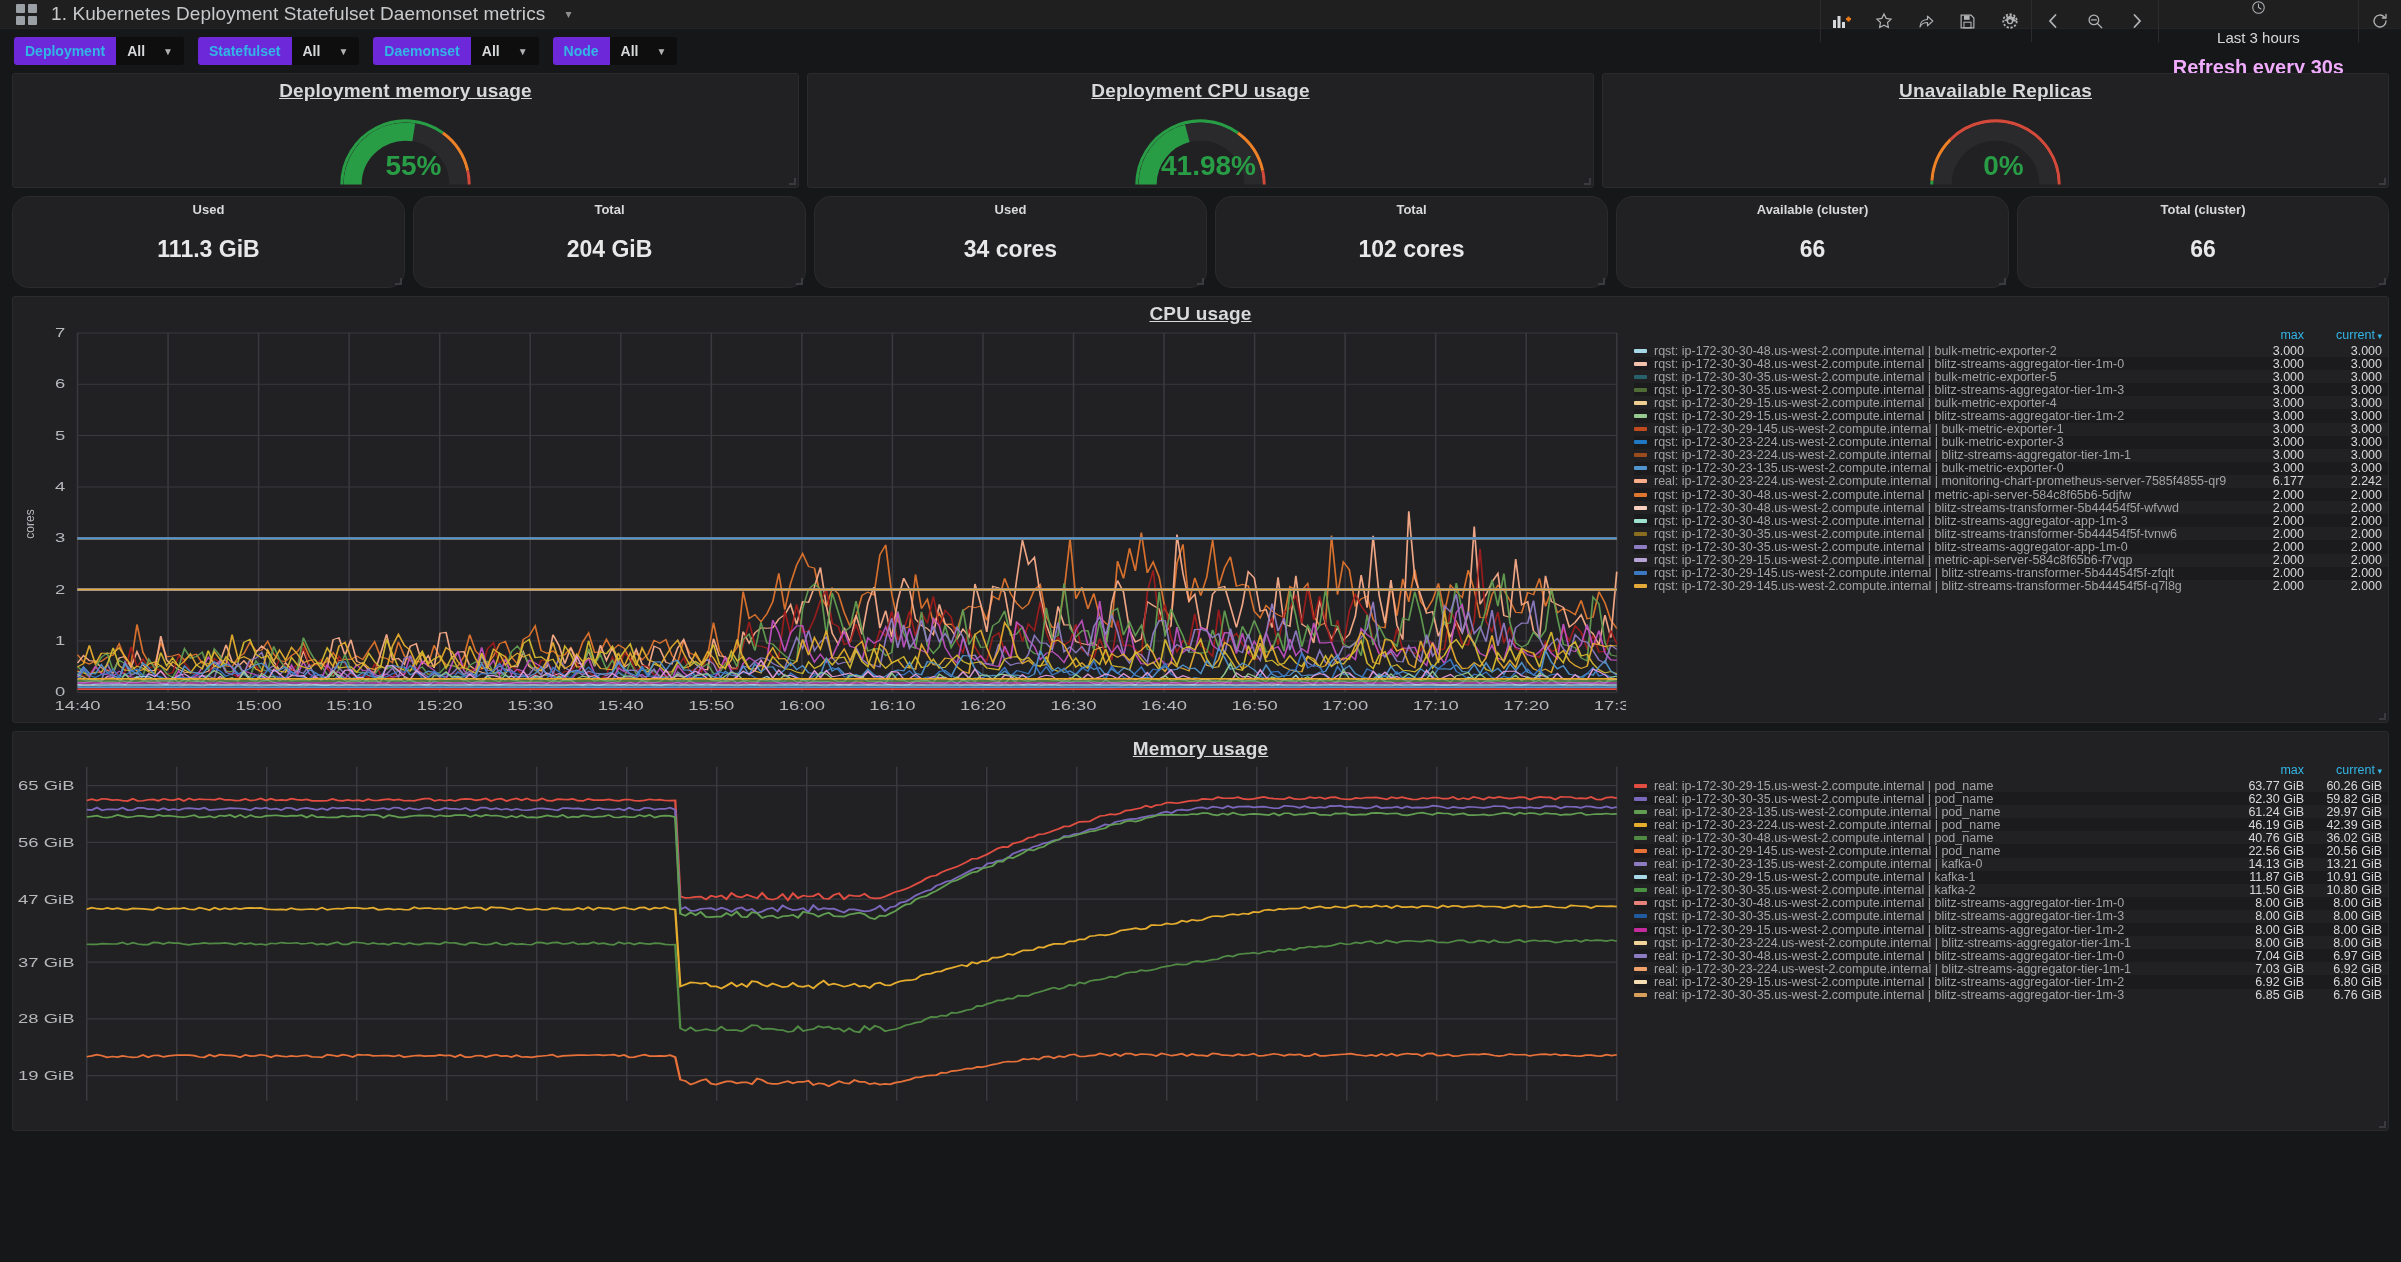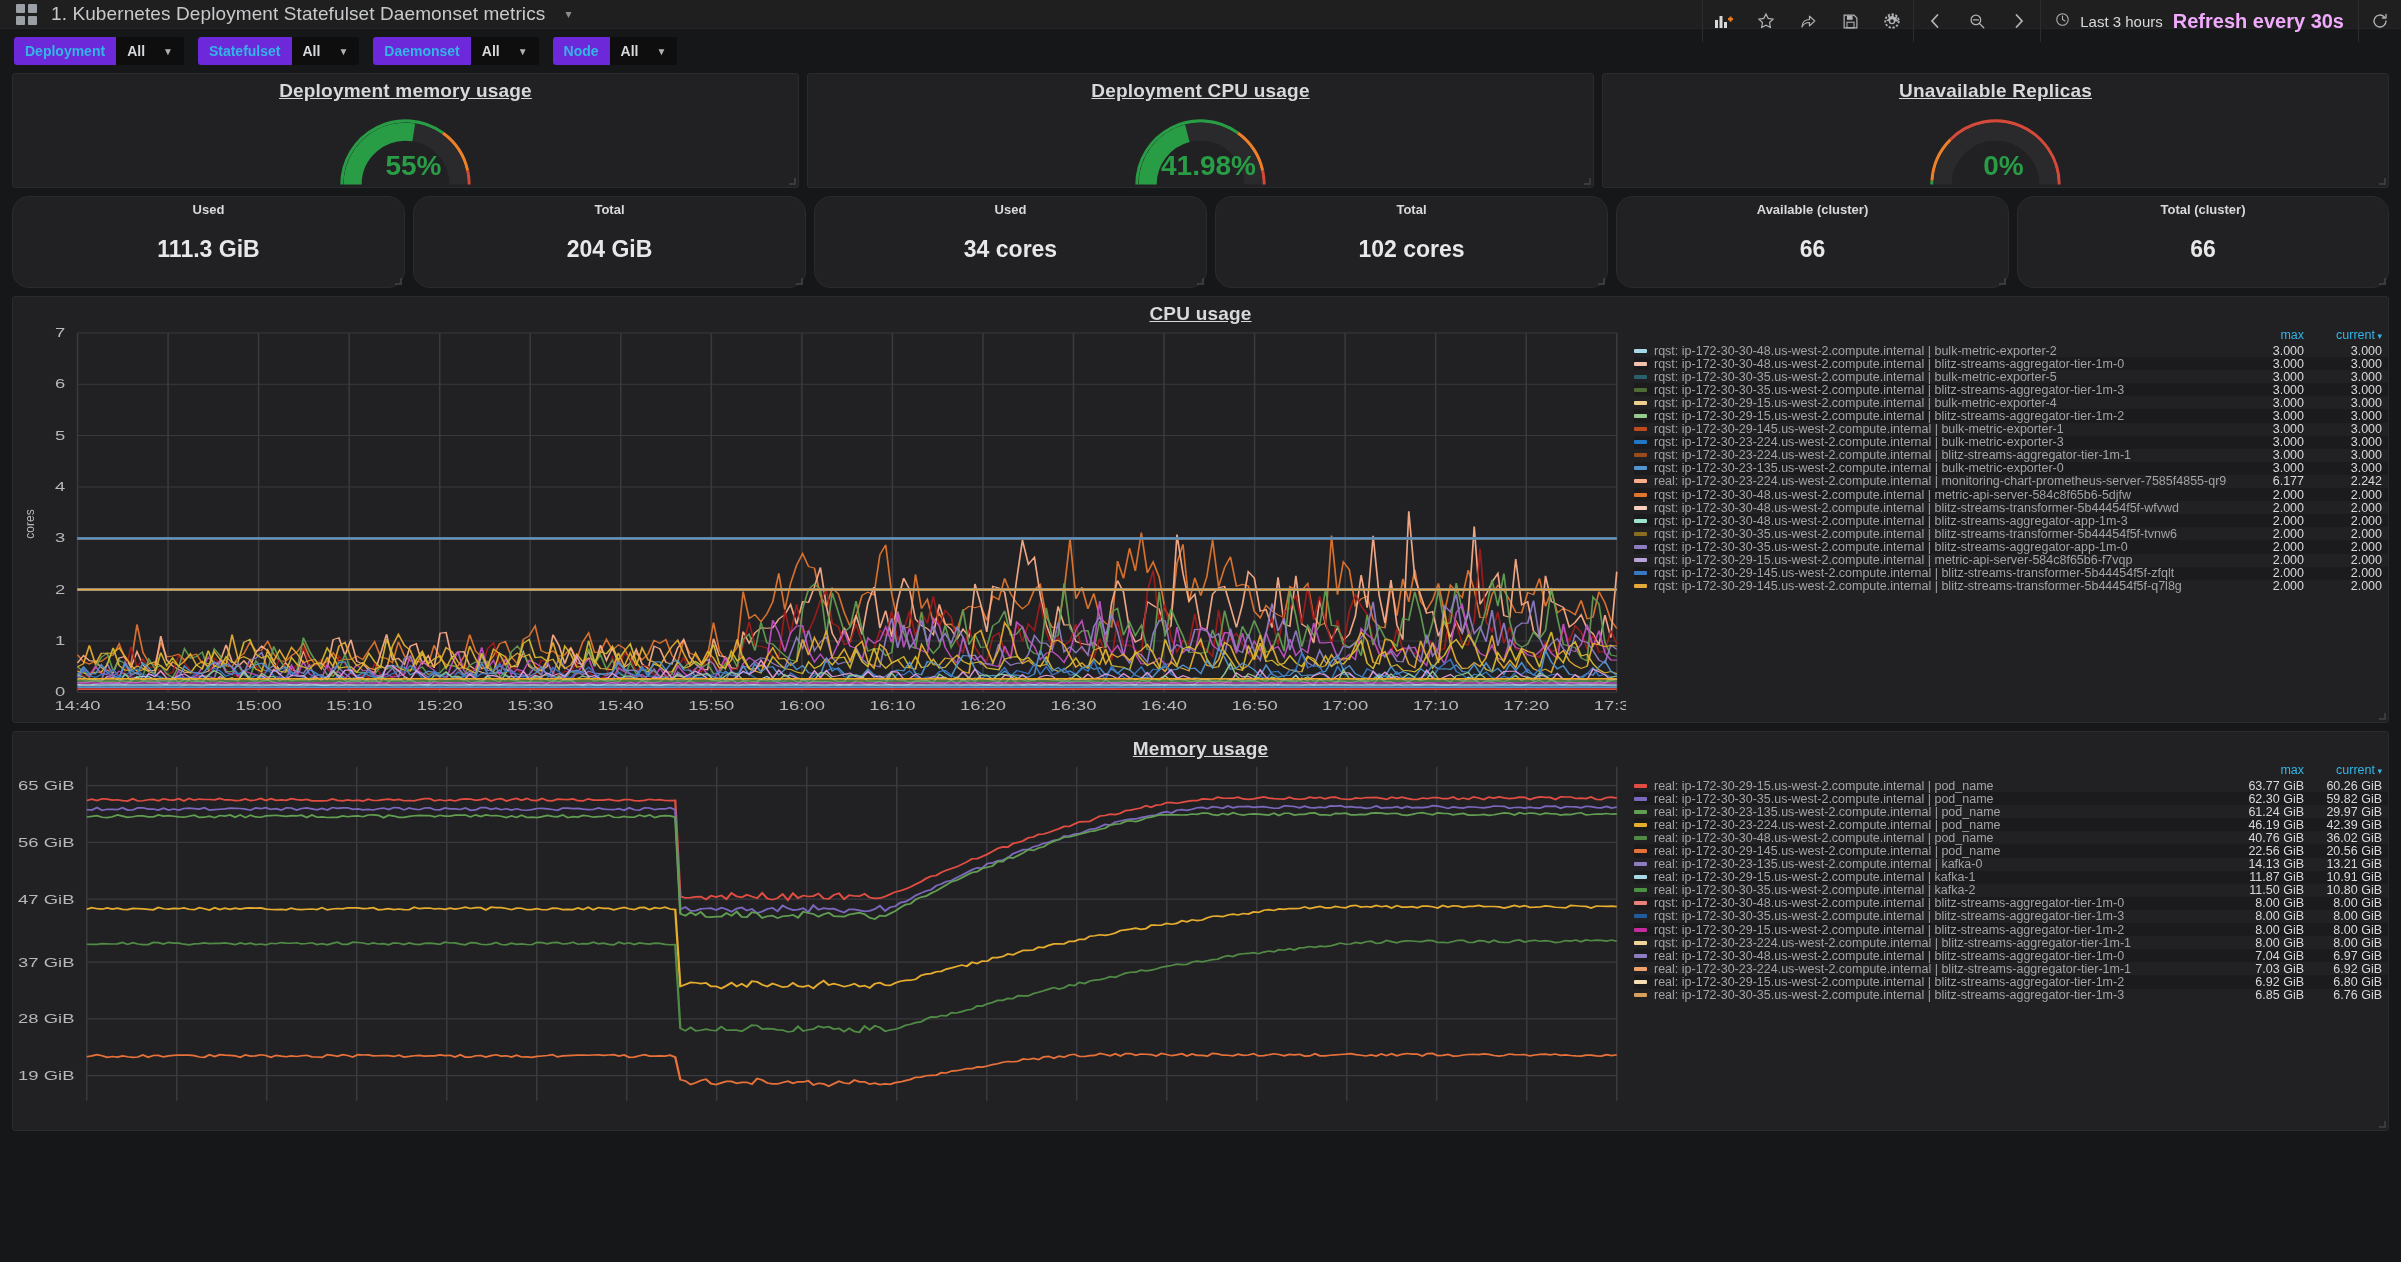--- a/index.html
+++ b/index.html
@@ -22,21 +22,21 @@
   .dash-grid-icon i { background: #9aa0a6; border-radius: 1px; display:block; }
   .dash-title { font-size: 19px; color: #c7c9cb; font-weight: 400; letter-spacing: .1px; }
   .caret-sm { color: #8e8e8e; font-size: 12px; margin-left: 6px; }
   .nav-right { position: absolute; right: 0; top:0; height: 42px; display: flex; align-items: stretch; }
   .nav-grp { display:flex; align-items:center; border-left: 1px solid #2c2c2e; }
   .nav-btn {
     width: 42px; height: 42px; display:flex; align-items:center; justify-content:center;
     color:#b0b2b4; cursor: pointer;
   }
   .nav-btn svg { display:block; }
-  .timepick { display:flex; align-items:center; gap:10px; padding: 0 14px; height:42px; border-left:1px solid #2c2c2e;}
+  .timepick { display:flex; align-items:center; gap:10px; padding: 0 14px; height:42px; border-left:1px solid #2c2c2e;flex-direction:column;}
   .timepick .tlabel { font-size: 15px; color:#d8d9da; }
   .timepick .refresh { font-size: 20px; color:#f0abfc; font-weight: 700; }
   .clock-ico { color:#b0b2b4; }
 
   
   .varsrow { height: 44px; display: flex; align-items: center; gap: 14px; padding: 0 14px; background:#161719;}
   .var { display:flex; align-items: stretch; height: 28px; border-radius: 3px; overflow:hidden; }
   .var-label {
     background:#6d28d9; color:#33b5e5; font-size:14px; font-weight:700;
     display:flex; align-items:center; padding: 0 11px;

